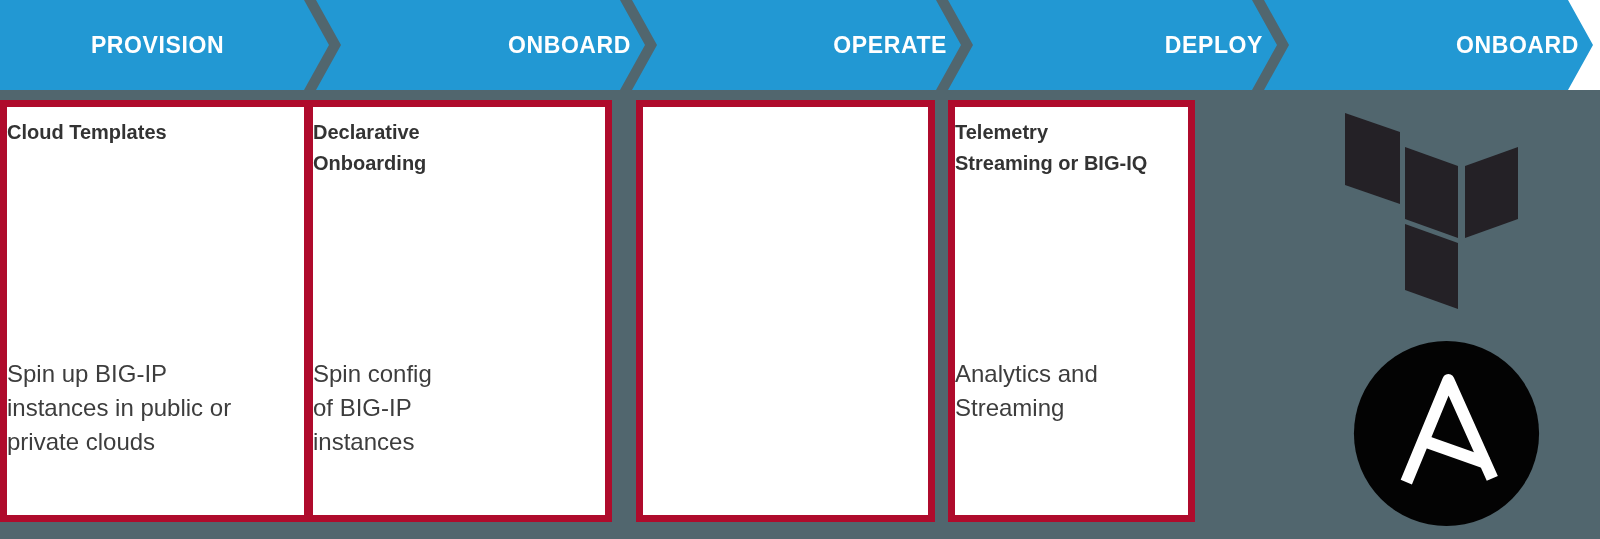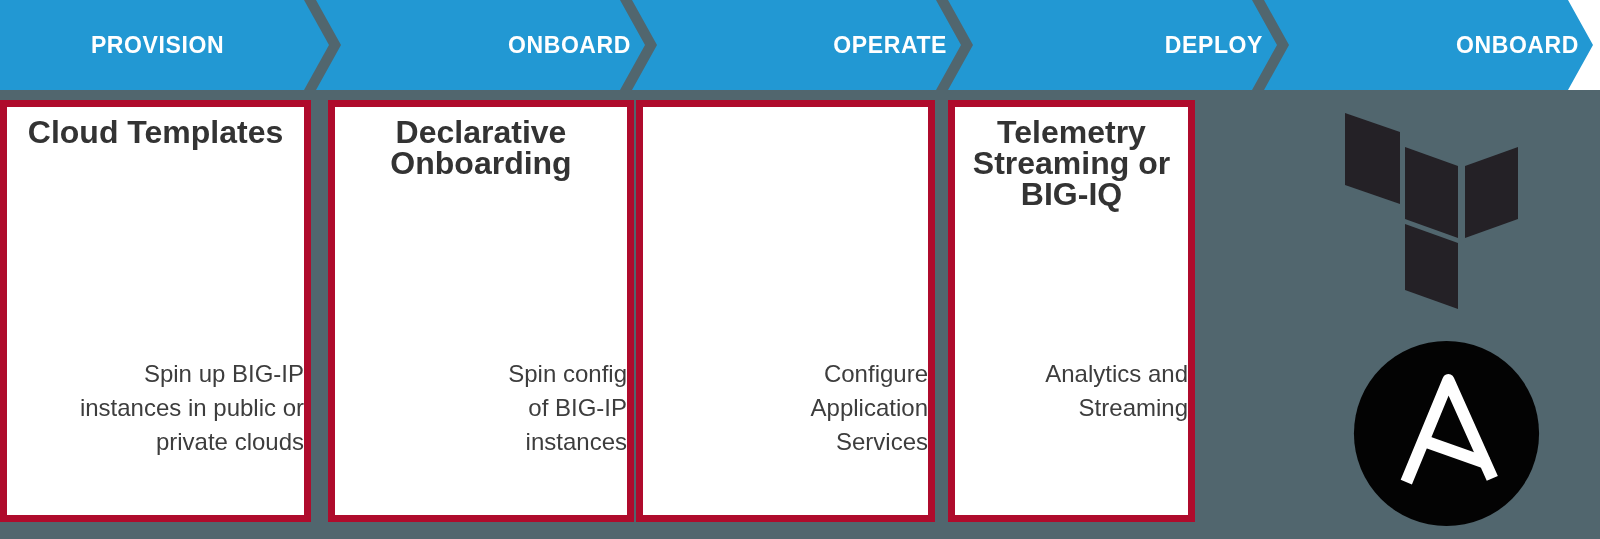--- a/index.html
+++ b/index.html
@@ -58,37 +58,36 @@
   }
   
   .card {
     position: absolute;
     top: 100px;
     height: 422px;
     background: var(--white);
     border: 7px solid var(--red);
   }
   .b1 { left: 0;     width: 311px; }
-  .b2 { left: 328px; width: 306px; }
+  .b2 { left: 306px; width: 306px; }
   .b3 { left: 636px; width: 299px; }
   .b4 { left: 948px; width: 247px; }
   .card-title {
     margin-top: 10px;
-    text-align: center;
-    font-size: 32px;
+    font-size: 20px;
     font-weight: bold;
     line-height: 31px;
     color: var(--title_text);
     white-space: pre-line;
   }
   .card-body {
     position: absolute;
     top: 250px;
     left: 0; right: 0;
-    text-align: right;
+    text-align: left;
     font-size: 24px;
     line-height: 34px;
     color: var(--body_text);
     white-space: pre-line;
   }
   .logo { position: absolute; }
   .terraform { left: 1345px; top: 113px; }
   .ansible   { left: 1353px; top: 340px; }
 </style>
 </head>
@@ -126,23 +125,20 @@
 private clouds</div>
   </div>
   <div class="card b2">
     <div class="card-title">Declarative
 Onboarding</div>
     <div class="card-body">Spin config
 of BIG-IP
 instances</div>
   </div>
   <div class="card b3">
-    <div class="card-body">Configure
-Application
-Services</div>
   </div>
   <div class="card b4">
     <div class="card-title">Telemetry
 Streaming or BIG-IQ</div>
     <div class="card-body">Analytics and
 Streaming</div>
   </div>
 
   <svg class="logo terraform" width="174" height="196" viewBox="0 0 174 196" aria-hidden="true">
     <g fill="var(--terraform_dark)">

